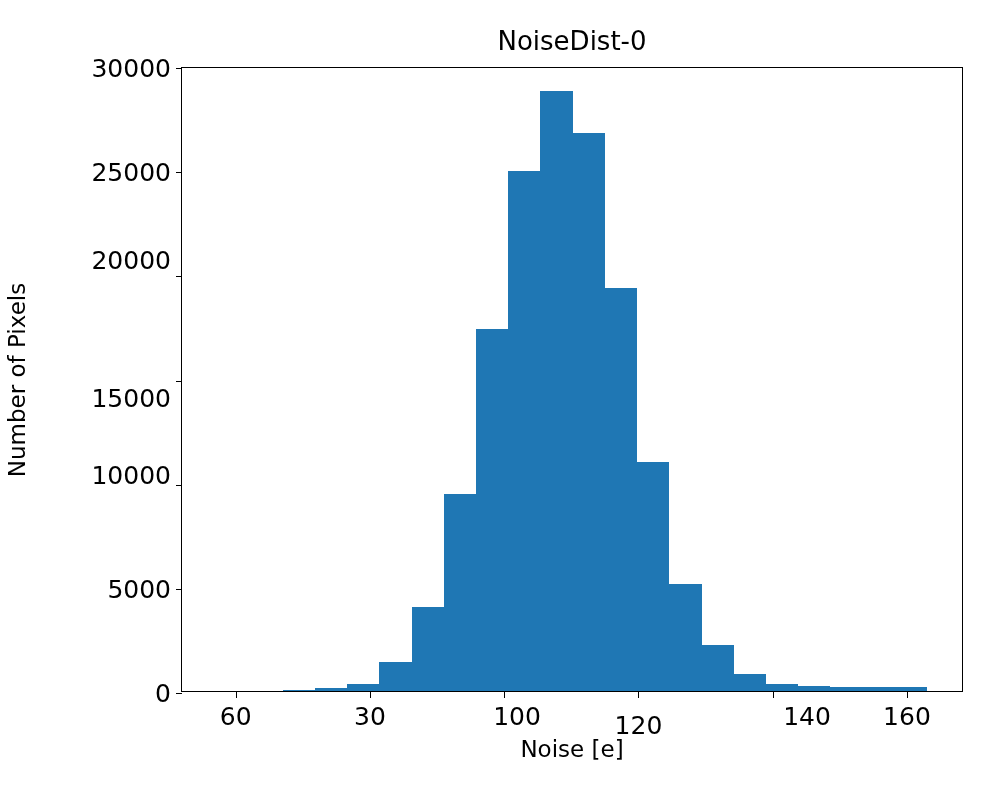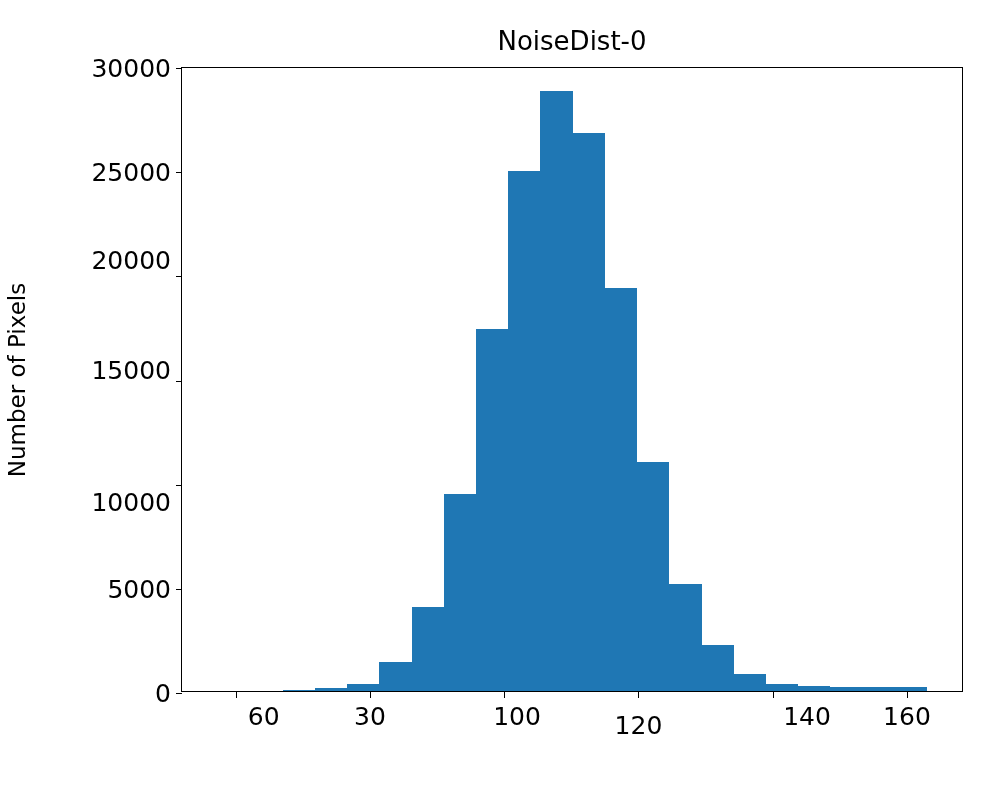--- a/index.html
+++ b/index.html
@@ -152,40 +152,41 @@
         <div class="bar" style="left: 648.422px; width: 32.2197px; height: 3.75px; background: rgb(31, 119, 180);"></div>
         <div class="bar" style="left: 680.642px; width: 32.2197px; height: 3.75px; background: rgb(31, 119, 180);"></div>
         <div class="bar" style="left: 712.862px; width: 32.2197px; height: 3.75px; background: rgb(31, 119, 180);"></div>
       </div>
     <div id="ytick-layer">
         <div class="ytick-mark" style="top: 625px;"></div>
         <div class="ytick-label" style="top: 625px;">0</div>
         <div class="ytick-mark" style="top: 520.833px;"></div>
         <div class="ytick-label" style="top: 520.833px;">5000</div>
         <div class="ytick-mark" style="top: 416.667px;"></div>
-        <div class="ytick-label" style="top: 434px;">10000</div>
+        <div class="ytick-label" style="top: 407px;">10000</div>
         <div class="ytick-mark" style="top: 312.5px;"></div>
-        <div class="ytick-label" style="top: 302px;">15000</div>
+        <div class="ytick-label" style="top: 330px;">15000</div>
         <div class="ytick-mark" style="top: 208.333px;"></div>
         <div class="ytick-label" style="top: 192px;">20000</div>
         <div class="ytick-mark" style="top: 104.167px;"></div>
         <div class="ytick-label" style="top: 104.167px;">25000</div>
         <div class="ytick-mark" style="top: 0px;"></div>
         <div class="ytick-label" style="top: 0px;">30000</div>
       </div>
     <div id="xtick-layer">
         <div class="xtick-mark" style="left: 53.6996px;"></div>
-        <div class="xtick-label" style="left: 53.6996px; margin-left: 28px;">60</div>
+        <div class="xtick-label" style="left: 53.6996px;">60</div>
         <div class="xtick-mark" style="left: 187.948px;"></div>
         <div class="xtick-label" style="left: 187.948px;">30</div>
         <div class="xtick-mark" style="left: 322.197px;"></div>
         <div class="xtick-label" style="left: 335px;">100</div>
         <div class="xtick-mark" style="left: 456.446px;"></div>
         <div class="xtick-label" style="left: 456.446px; margin-top: 20px;">120</div>
         <div class="xtick-mark" style="left: 590.695px;"></div>
         <div class="xtick-label" style="left: 625px;">140</div>
         <div class="xtick-mark" style="left: 724.944px;"></div>
         <div class="xtick-label" style="left: 724.944px; text-align: right;">160</div>
       </div>
   </div>
 
+  <div id="xlabel">Noise [e]</div>
 
 </div>
 
 </body></html>

